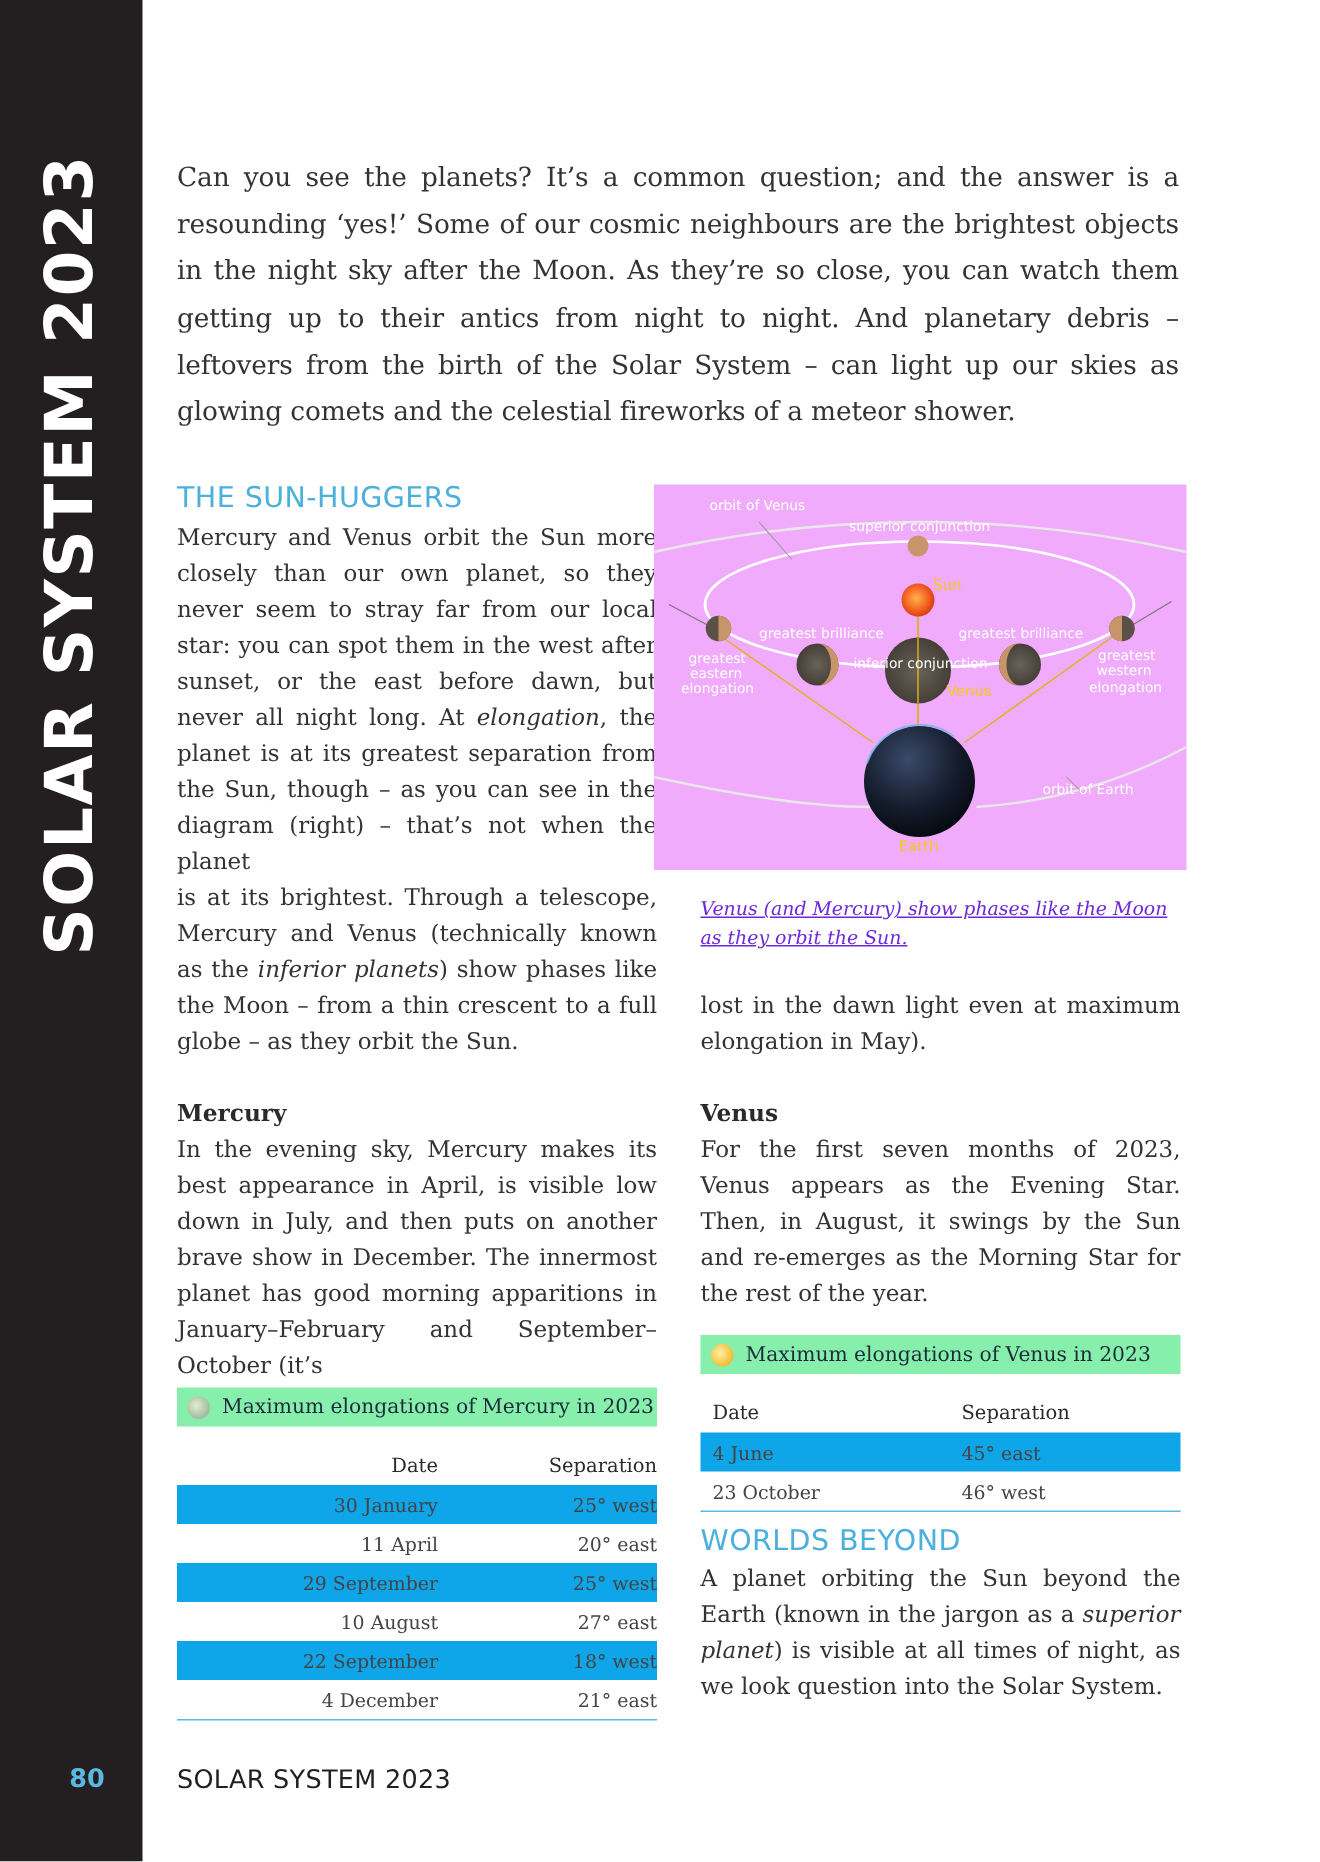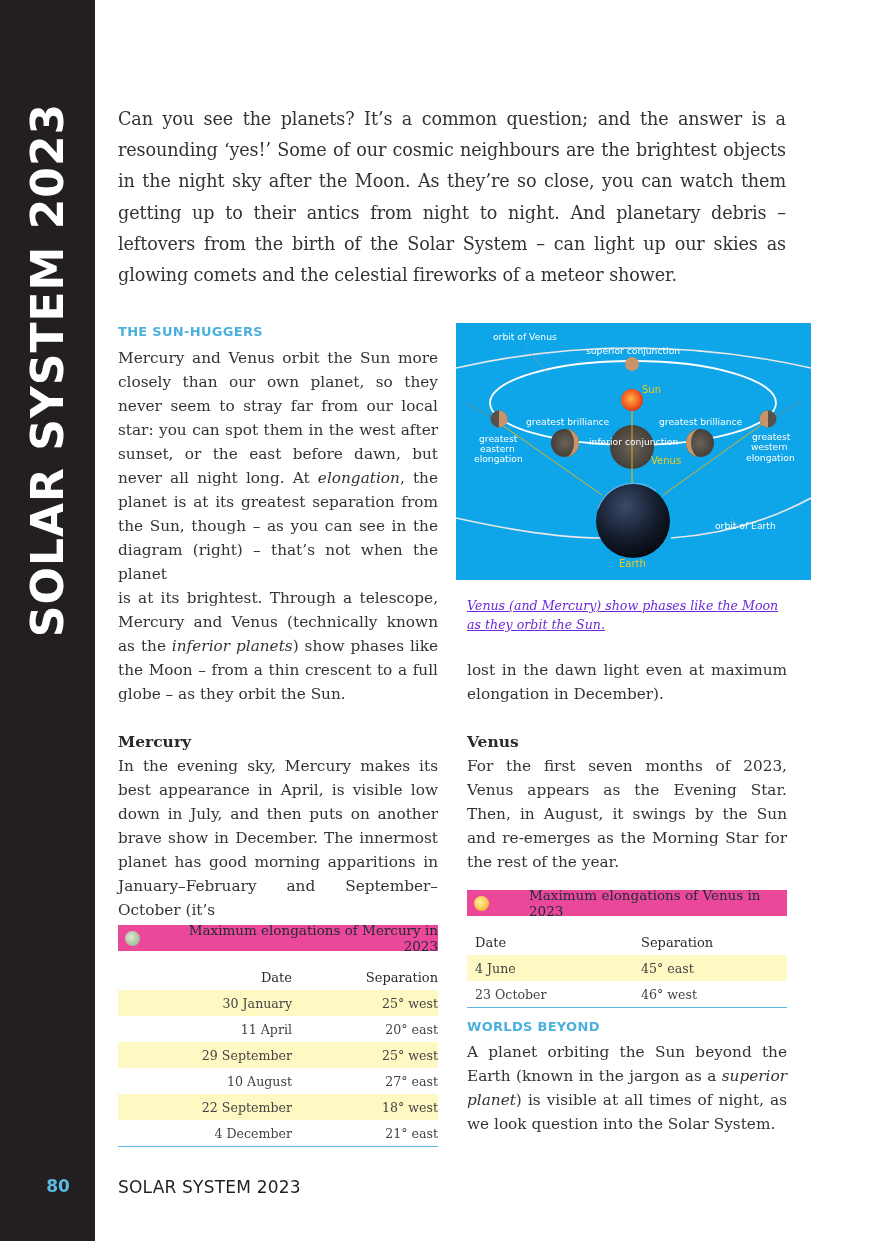--- a/index.html
+++ b/index.html
@@ -23,57 +23,57 @@
     font-family: "DejaVu Sans", sans-serif; font-size: 17px; color: #231f20; letter-spacing: 0.2px;
   }
 
   .intro {
     position: absolute; left: 118px; top: 104px; width: 668px;
     font-size: 17.6px; line-height: 31.2px; text-align: justify; color: #333;
     font-weight: 300; letter-spacing: -0.1px;
   }
 
   .section-heading {
-    font-family: "DejaVu Sans", sans-serif; font-weight: bold; color: #4cb0dc;
-    font-size: 13px; letter-spacing: 0.3px;
+    font-family: "DejaVu Sans", sans-serif; font-weight: normal; color: #4cb0dc;
+    font-size: 19px; letter-spacing: 0.3px;
   }
   .body-text { font-size: 15.3px; line-height: 24px; text-align: justify; color: #333; }
   .body-text em { font-style: italic; }
   .subhead { font-weight: bold; font-size: 15.5px; color: #2a2a2a; line-height: 24px; }
 
   .sun-huggers { position: absolute; left: 118px; top: 320px; width: 320px; }
   .sun-huggers .section-heading { line-height: 24px; margin-bottom: 2px; }
   .wide-lines { position: absolute; left: 118px; top: 586px; width: 320px; }
 
   .figure {
-    position: absolute; left: 456px; top: 323px; width: 355px; height: 257px;
-    background: #0ea5e9;
+    position: absolute; left: 436px; top: 323px; width: 355px; height: 257px;
+    background: #f0abfc;
   }
   .figure svg { display: block; }
   .caption {
     position: absolute; left: 467px; top: 596px; width: 320px;
     font-style: italic; font-size: 12.6px; line-height: 19px; color: #6d28d9; text-decoration: underline;
   }
 
   .venus-continued { position: absolute; left: 467px; top: 658px; width: 320px; }
 
   .mercury-block { position: absolute; left: 118px; top: 730px; width: 320px; }
   .venus-block { position: absolute; left: 467px; top: 730px; width: 320px; }
 
   .data-table { position: absolute; width: 320px; border-bottom: 1.5px solid #5bb8e2; }
   .table-title {
-    background: #ec4899; height: 26px; display: flex; align-items: center;
-    padding-left: 7px; font-size: 13.5px; color: #1c2a3a; font-weight: 500; gap: 32px;
+    background: #86efac; height: 26px; display: flex; align-items: center;
+    padding-left: 7px; font-size: 13.5px; color: #1c2a3a; font-weight: 500;
   }
   .table-icon { width: 15px; height: 15px; border-radius: 50%; margin-right: 8px; flex: none; }
   .table-icon.mercury { background: radial-gradient(circle at 40% 40%, #e5ead5 0%, #a9c2a2 60%, #7fb6b4 100%); }
   .table-icon.venus { background: radial-gradient(circle at 40% 40%, #fff2a6 0%, #f6c342 60%, #e8a923 100%); }
   .table-row { display: flex; height: 26px; align-items: center; font-size: 12.6px; color: #444; }
   .table-row.header { color: #2a2a2a; font-size: 13px; margin-top: 13px; }
-  .table-row.shaded { background: #fef9c3; }
+  .table-row.shaded { background: #0ea5e9; }
   .table-row .c1 { width: 174px; padding-left: 8px; }
   .table-row .c2 { flex: 1; }
 
   .mercury-table { left: 118px; top: 925px; text-align: right; }
   .venus-table { left: 467px; top: 890px; }
 
   .worlds-beyond { position: absolute; left: 467px; top: 1014px; width: 320px; }
   .worlds-beyond .section-heading { line-height: 26px; }
 </style>
 </head>
@@ -167,21 +167,21 @@
     </g>
     <g font-family="DejaVu Sans, sans-serif" font-size="10" fill="#f2c81e">
       <text x="186" y="70">Sun</text>
       <text x="195" y="141">Venus</text>
       <text x="163" y="244">Earth</text>
     </g>
   </svg>
 </div>
 <p class="caption">Venus (and Mercury) show phases like the Moon as they orbit the Sun.</p>
 
-<p class="venus-continued body-text">lost in the dawn light even at maximum elongation in December).</p>
+<p class="venus-continued body-text">lost in the dawn light even at maximum elongation in May).</p>
 
 <div class="mercury-block">
   <div class="subhead">Mercury</div>
   <p class="body-text">In the evening sky, Mercury makes its best appearance in April, is visible low down in July, and then puts on another brave show in December. The innermost planet has good morning apparitions in January–February and September–October (it’s</p>
 </div>
 
 <div class="venus-block">
   <div class="subhead">Venus</div>
   <p class="body-text">For the first seven months of 2023, Venus appears as the Evening Star. Then, in August, it swings by the Sun and re-emerges as the Morning Star for the rest of the year.</p>
 </div>

